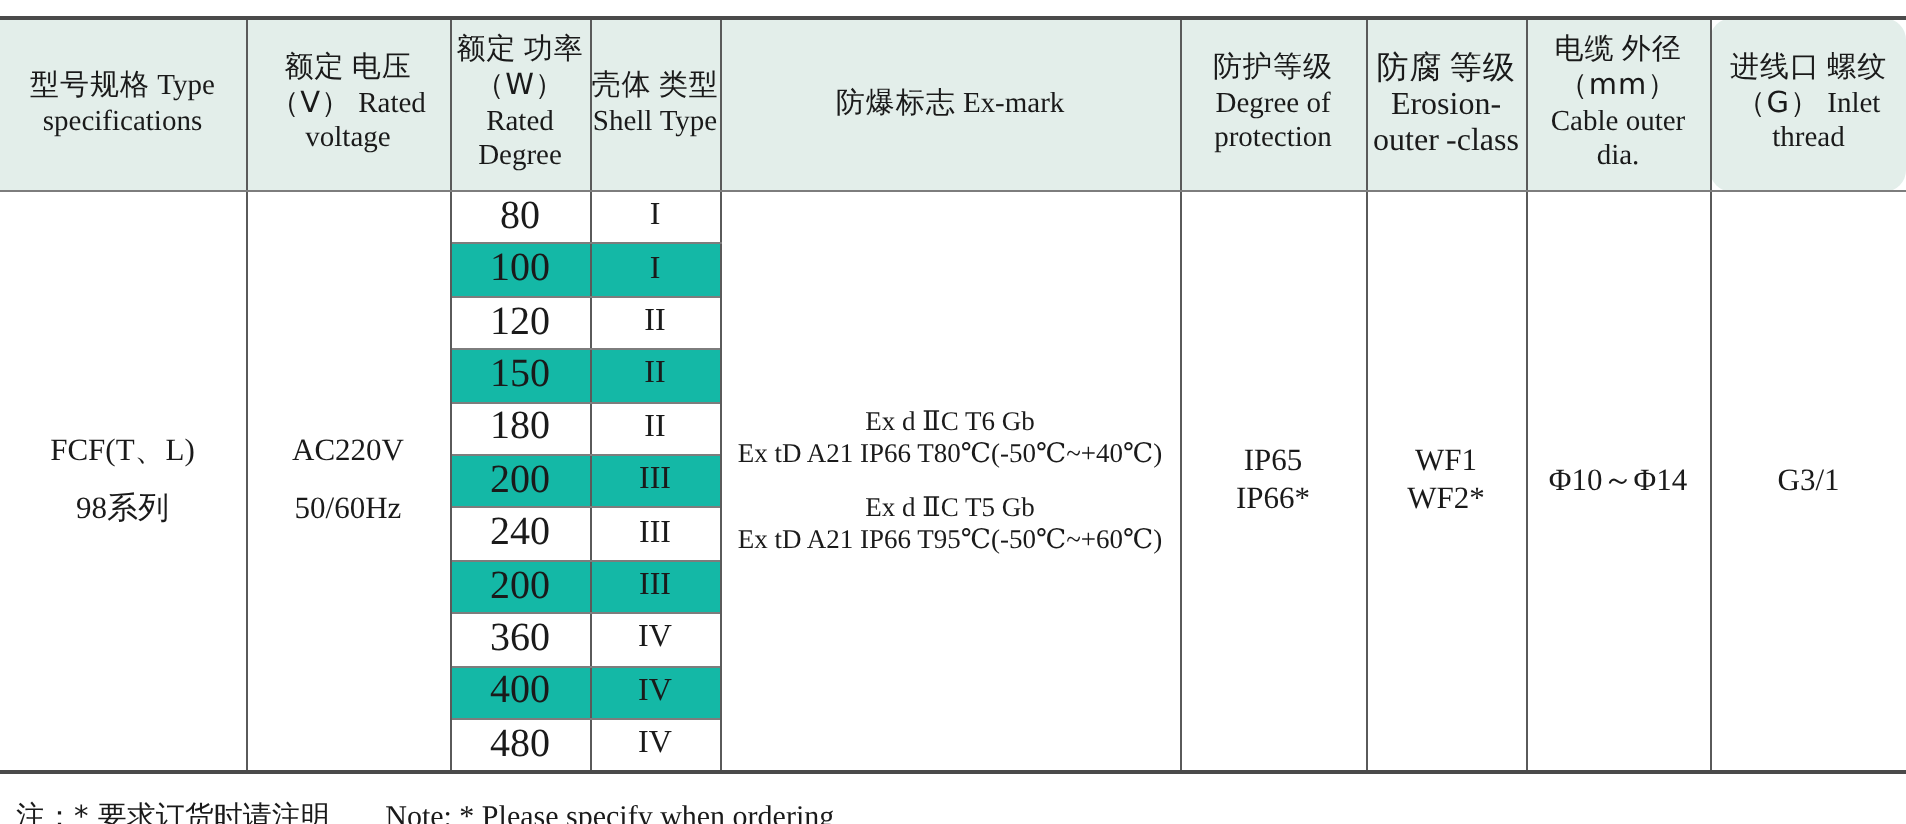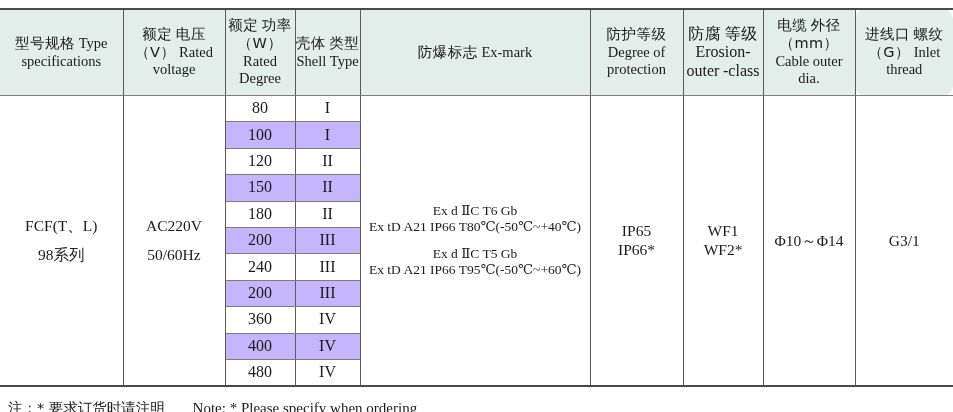--- a/index.html
+++ b/index.html
@@ -59,22 +59,22 @@
     font-family: "Liberation Serif", serif;
     font-size: 14.5px;
     line-height: 1.2;
   }
   .hd.tight .cn, .hd.tight .en { line-height: 1.08; font-size: 16px; }
 
   tbody td {
     font-size: 15.5px;
     height: 25.4px;
   }
-  td.shaded { background: #c4b5fd; }
-  td.power { font-size: 16px; }
+  td.shaded { background: #14b8a6; }
+  td.power { font-size: 20px; }
   td.shell { font-size: 16px; }
   td.info { font-size: 15.5px; }
 
   .exmark {
     text-align: left;
     padding-left: 10px;
     font-size: 13.5px;
     line-height: 1.45;
   }
   .exmark .em-line { display: block; white-space: nowrap; text-align: center; }

